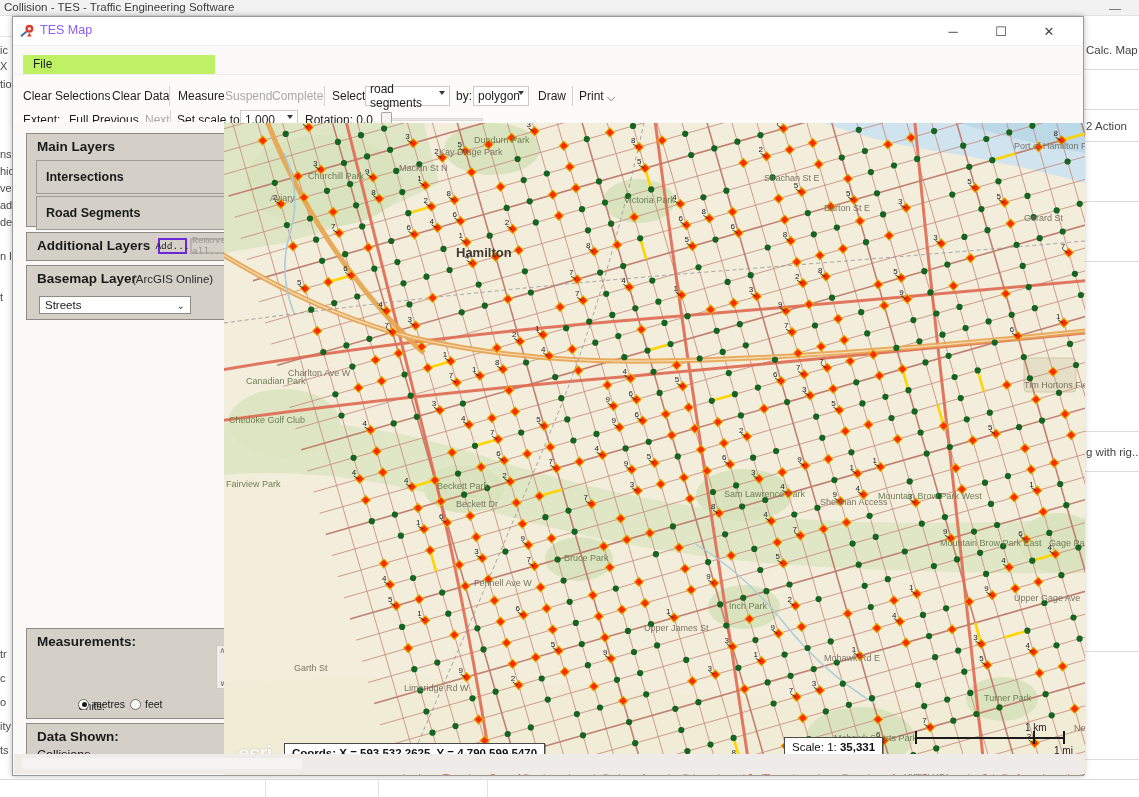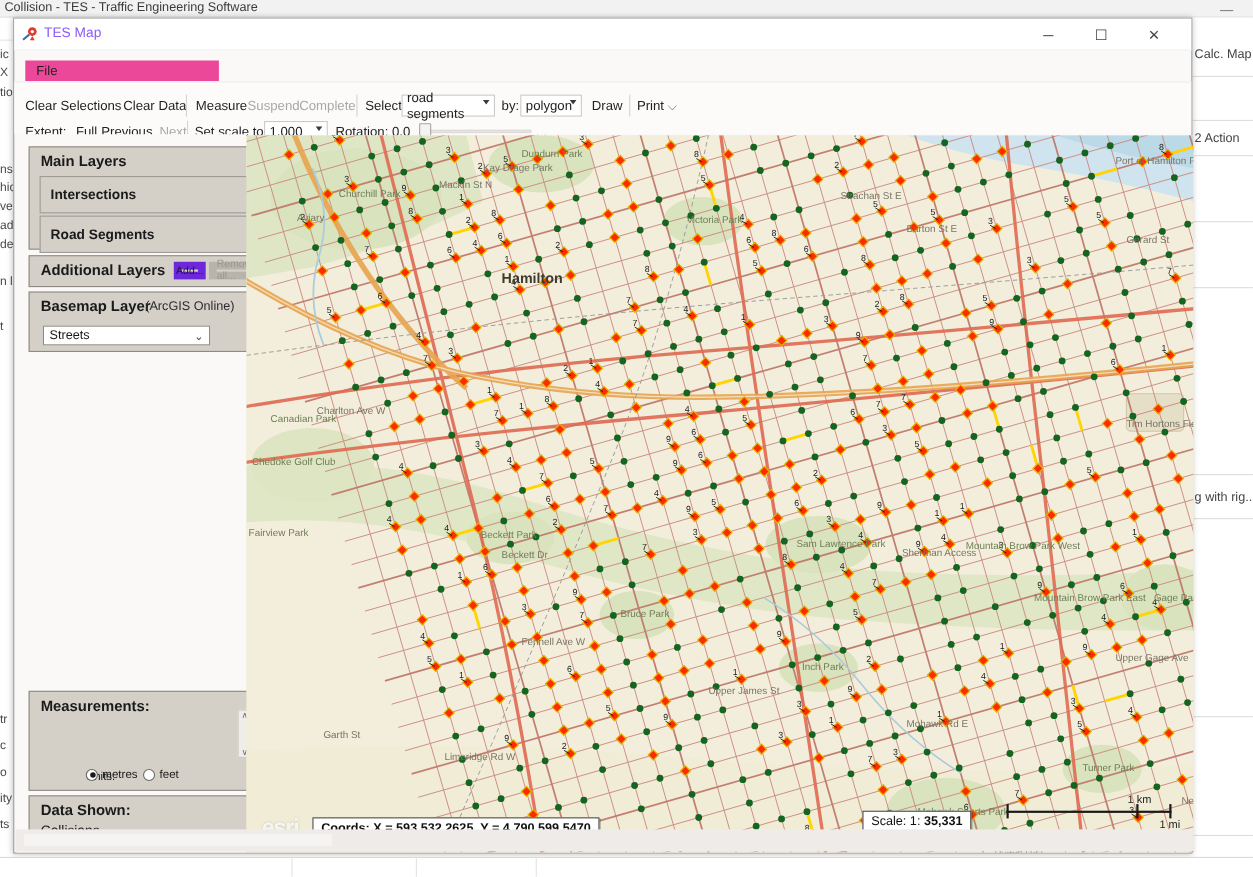--- a/index.html
+++ b/index.html
@@ -72,22 +72,22 @@
     font-size: 13px; color: #444;
     cursor: default;
   }
   #btn-min { right: 110px; }
   #btn-max { right: 62px; }
   #btn-close { right: 14px; }
 
   
   #menubar {
     position: absolute; left: 10px; top: 38px;
-    width: 176px; height: 19px;
-    background: #ec4899;
+    width: 192px; height: 19px;
+    background: #bef264;
   }
   #menu-file {
     position: absolute; left: 10px; top: 2px;
     font-size: 12px; color: #1f1f1f;
   }
 
   
   #toolbar {
     position: absolute; left: 0; top: 57px; width: 100%; height: 48px;
     background: #fcfbfa;
@@ -165,24 +165,25 @@
     font-size: 12.5px; font-weight: bold; color: #1a1a1a;
     cursor: default;
   }
 
   #box-main { top: 11px; width: 207px; height: 94px; }
   #box-additional { top: 110px; width: 207px; height: 29px; }
   #box-basemap { top: 143px; width: 207px; height: 55px; }
 
   .mini-btn {
     position: absolute; height: 16px;
-    background: #d4d0c8; border: 7px solid #6d28d9;
+    background: #d4d0c8; border: 2px solid #6d28d9;
     font-size: 9.5px; color: #1a1a1a;
     display: flex; align-items: center; justify-content: center;
     cursor: default;
+    font-family: Liberation Mono, monospace;
   }
   .mini-btn.disabled { color: #9a968e; border-color: #b8b4ac; }
 
   #basemap-sub {
     position: absolute; font-size: 11.5px; color: #2b2b2b;
   }
   #basemap-select {
     position: absolute; left: 12px; top: 30px; width: 152px; height: 18px;
     background: #ffffff; border: 1px solid #8f8b84;
     font-size: 11.5px; color: #1a1a1a;

